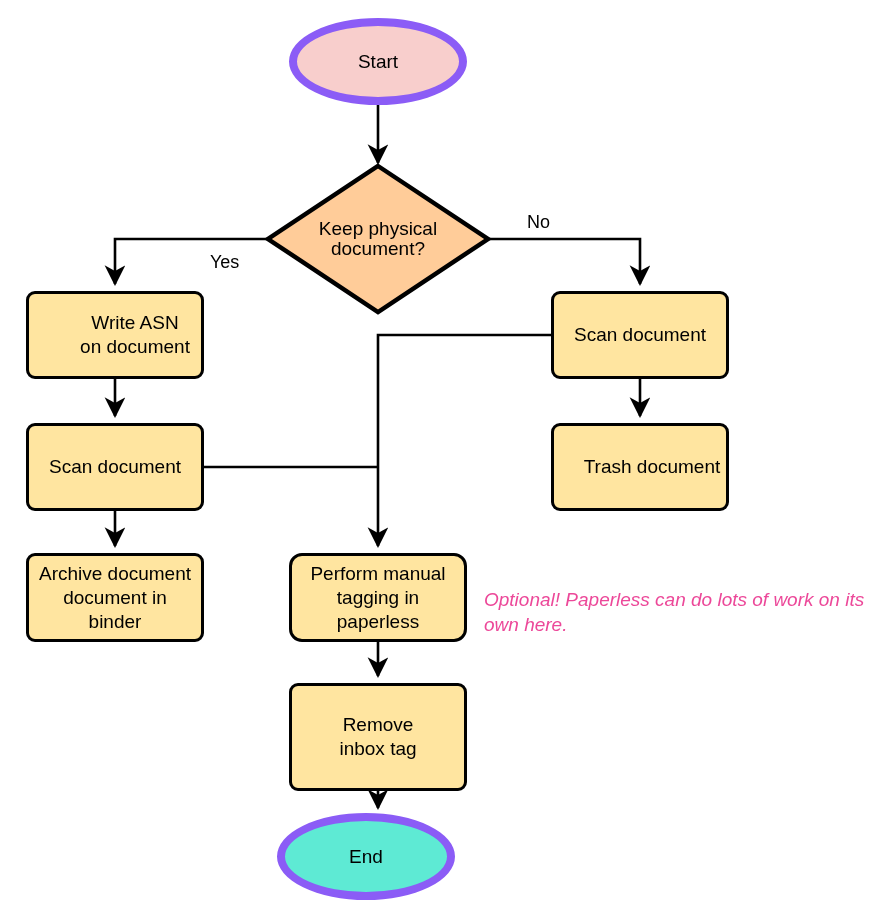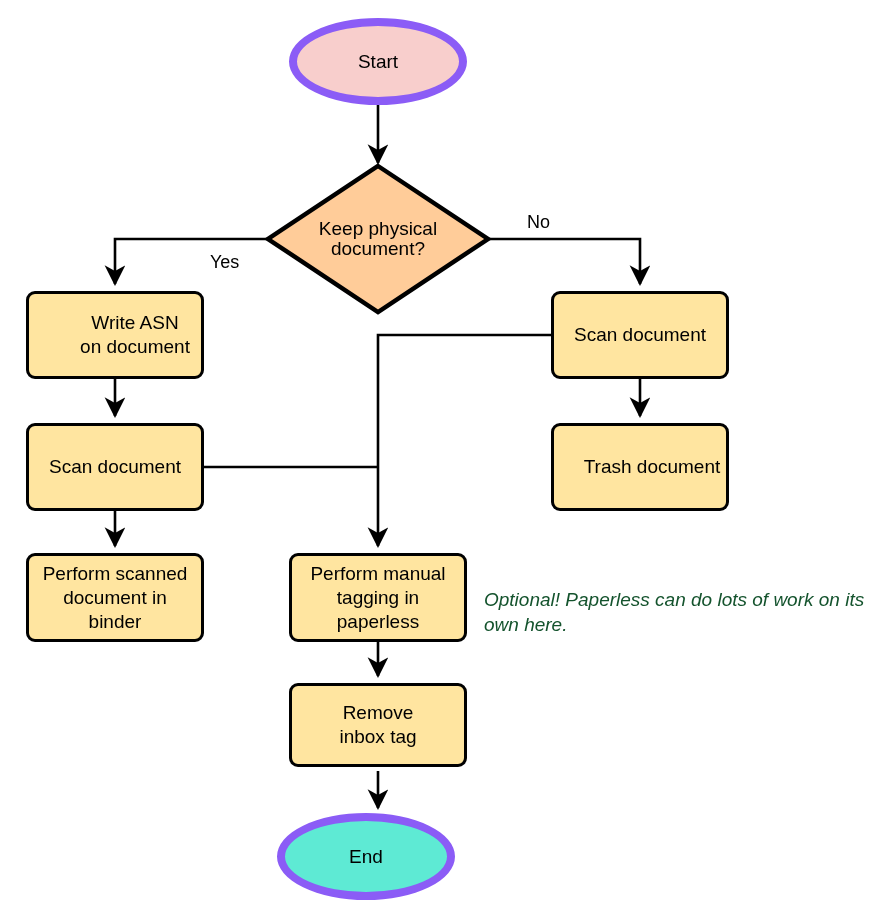--- a/index.html
+++ b/index.html
@@ -83,21 +83,21 @@
     color: #000000;
     z-index: 3;
     white-space: nowrap;
   }
 
   .note {
     position: absolute;
     font-style: italic;
     font-size: 19px;
     line-height: 25px;
-    color: #14532d;
+    color: #ec4899;
     z-index: 3;
   }
 </style>
 </head>
 <body>
 
 <div id="canvas">
 
   <svg id="edges" viewBox="0 0 888 907" width="888" height="907" xmlns="http://www.w3.org/2000/svg">
     <defs>
@@ -145,40 +145,40 @@
   <div class="node node-process" style="left:26px; top:291px; width:178px; height:88px; background:#ffe5a0;padding-left:40px;">
     <span>Write ASN
 on document</span>
   </div>
 
   <div class="node node-process" style="left:26px; top:423px; width:178px; height:88px; background:#ffe5a0;">
     <span>Scan document</span>
   </div>
 
   <div class="node node-process" style="left:26px; top:553px; width:178px; height:89px; background:#ffe5a0;">
-    <span>Perform scanned
+    <span>Archive document
 document in
 binder</span>
   </div>
 
   <div class="node node-process" style="left:551px; top:291px; width:178px; height:88px; background:#ffe5a0;">
     <span>Scan document</span>
   </div>
 
   <div class="node node-process" style="left:551px; top:423px; width:178px; height:88px; background:#ffe5a0;padding-left:24px;">
     <span>Trash document</span>
   </div>
 
-  <div class="node node-process" style="left:289px; top:553px; width:178px; height:89px; background:#ffe5a0;">
+  <div class="node node-process" style="left:289px; top:553px; width:178px; height:89px; background:#ffe5a0;border-radius:13px;">
     <span>Perform manual
 tagging in
 paperless</span>
   </div>
 
-  <div class="node node-process" style="left:289px; top:683px; width:178px; height:84px; background:#ffe5a0;justify-content:center;">
+  <div class="node node-process" style="left:289px; top:683px; width:178px; height:108px; background:#ffe5a0;justify-content:center;">
     <span>Remove
 inbox tag</span>
   </div>
 
   <div class="node node-terminal" style="left:277px; top:813px; width:178px; height:87px; background:#5eead4;">
     <span>End</span>
   </div>
 
   <div class="note" style="left:484px; top:587px; width:400px;">Optional! Paperless can do lots of work on its own here.</div>
 

